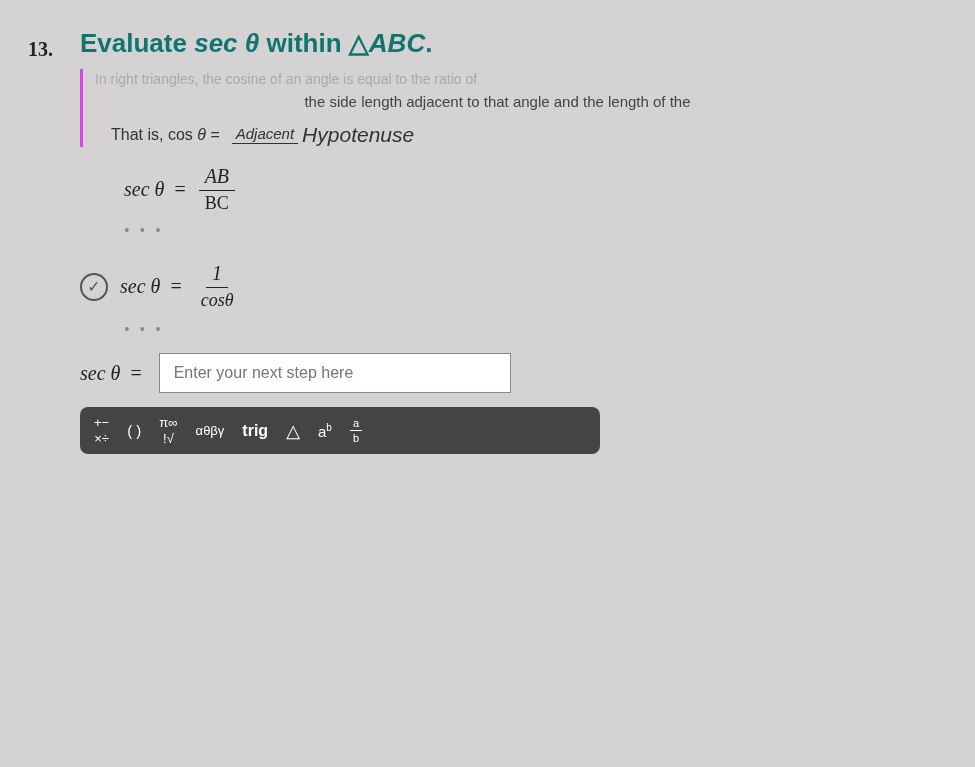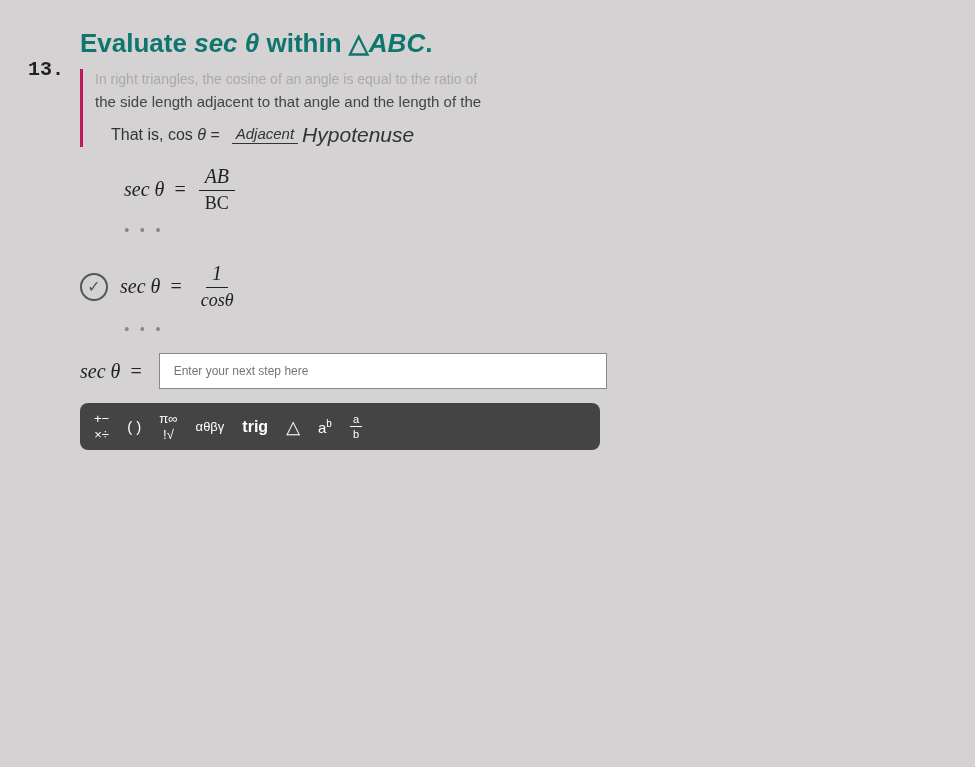--- a/index.html
+++ b/index.html
@@ -20,57 +20,57 @@
       position: relative;
     }
 
     .problem-number {
       position: absolute;
       top: 38px;
       left: 28px;
       font-size: 20px;
       font-weight: bold;
       color: #222;
-      font-family: Liberation Mono, monospace;
-      margin-top: 20px;
+      font-family: Liberation Serif, serif;
     }
 
     .main-content {
       position: absolute;
       top: 28px;
       left: 80px;
       width: 820px;
     }
 
     .title-line {
       font-size: 26px;
       font-weight: bold;
       color: #0f766e;
       margin-bottom: 10px;
       font-family: Arial, sans-serif;
     }
 
     .hint-box {
-      border-left: 3px solid #be185d;
+      border-left: 3px solid #d946ef;
       padding-left: 12px;
       margin-bottom: 18px;
     }
 
     .hint-text-faded {
       font-size: 14px;
       color: #aaa;
       line-height: 1.5;
       font-family: Arial, sans-serif;
     }
 
     .hint-text-visible {
       font-size: 15px;
       color: #444;
       line-height: 1.6;
       font-family: Arial, sans-serif;
+      text-align: center;
     }
 
     .formula-line {
       font-size: 16px;
       color: #333;
       margin: 8px 16px;
       font-family: Arial, sans-serif;
       display: flex;
       align-items: center;
       gap: 8px;
@@ -144,23 +144,23 @@
       font-size: 20px;
       color: #222;
       font-family: 'Times New Roman', serif;
       white-space: nowrap;
     }
 
     .next-step-input {
       border: 1.5px solid #888;
       background: #fff;
       padding: 10px 14px;
-      font-size: 12px;
+      font-size: 16px;
       color: #aaa;
-      width: 448px;
+      width: 352px;
       font-family: Arial, sans-serif;
       outline: none;
       cursor: text;
     }
 
     .toolbar {
       background-color: #444;
       border-radius: 8px;
       display: flex;
       align-items: center;

